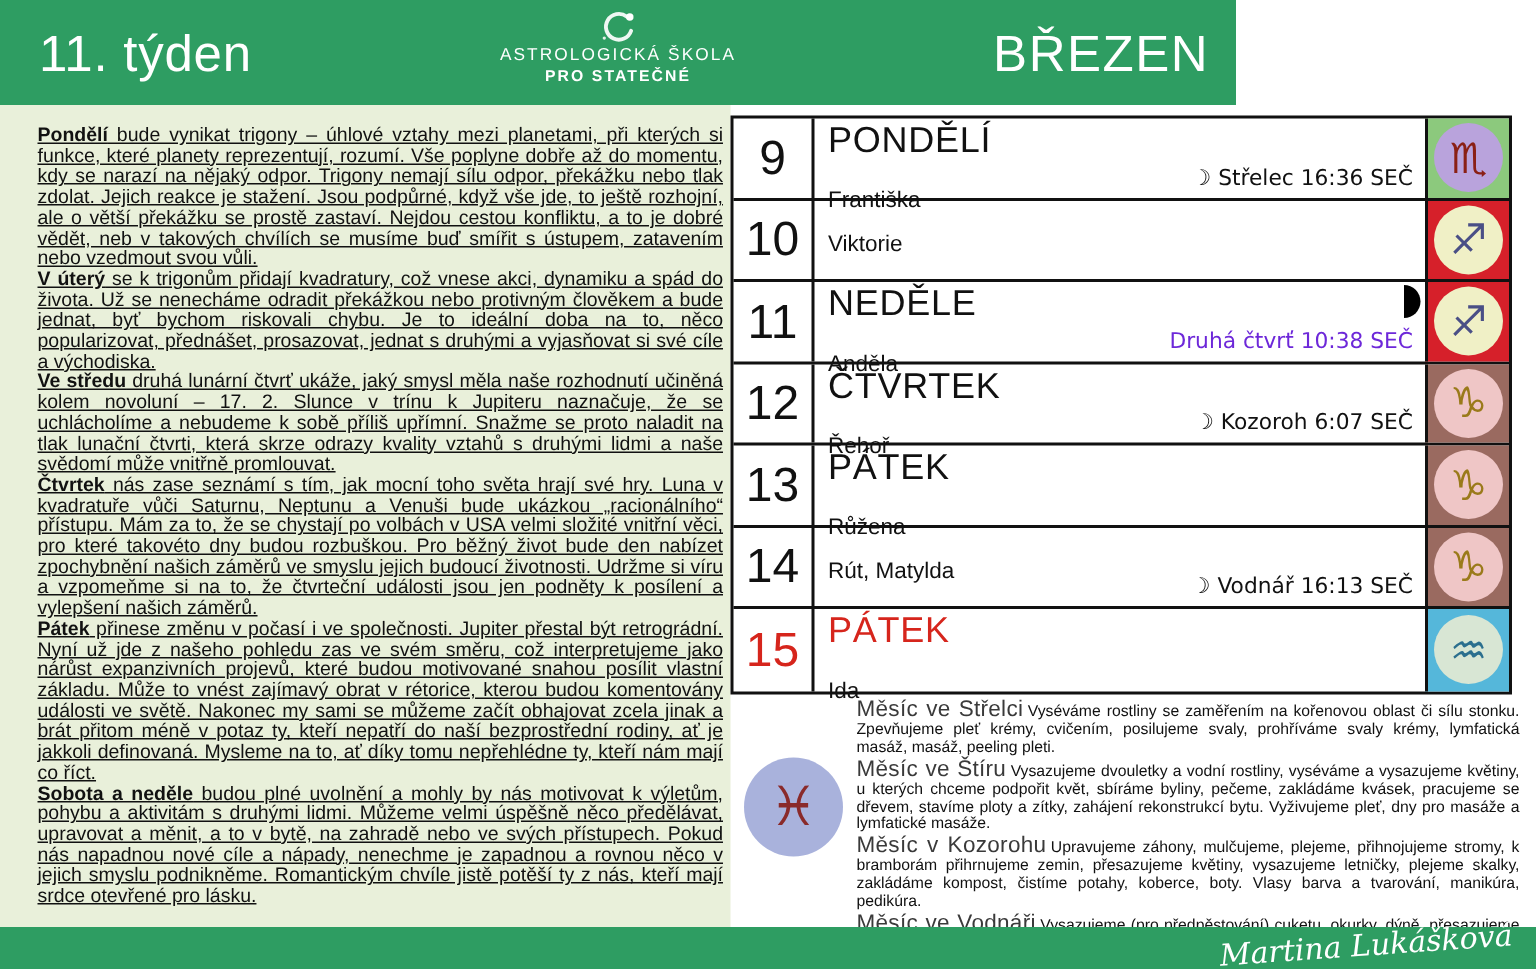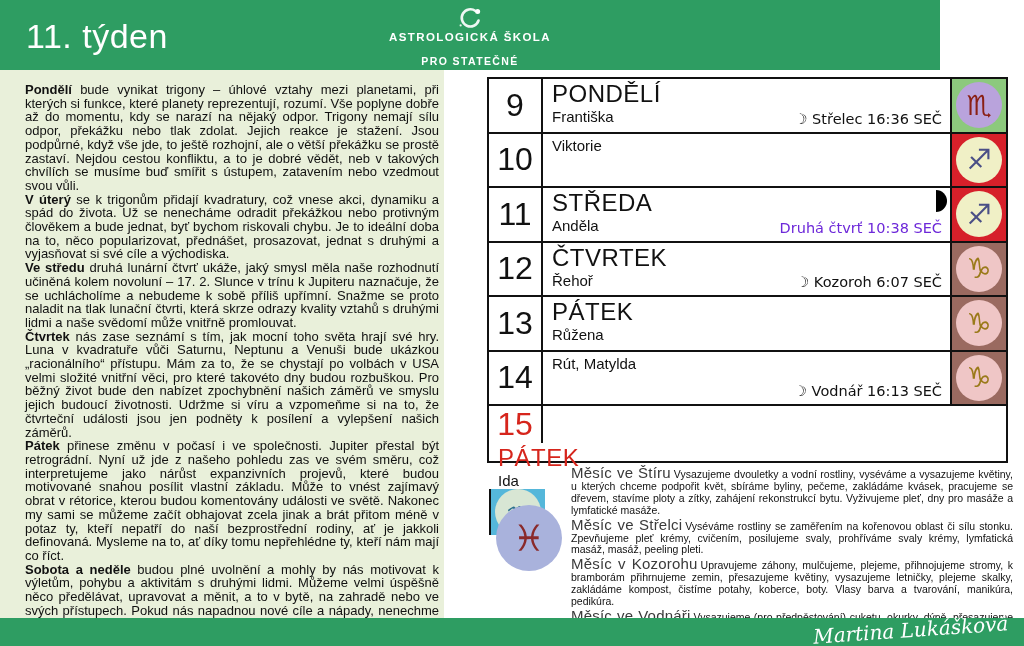--- a/index.html
+++ b/index.html
@@ -1,45 +1,45 @@
 <!DOCTYPE html>
 <html lang="cs"><head>
 <meta charset="utf-8">
 <style>
   html,body{margin:0;padding:0;}
   body{
     width:1024px;height:646px;position:relative;overflow:hidden;
     background:#ffffff;font-family:"Liberation Sans",sans-serif;color:#111;
   }
   
-  .top-bar{position:absolute;left:0;top:0;width:940px;height:70px;background:#2E9D62;}
+  .top-bar{position:absolute;left:0;top:0;width:824px;height:70px;background:#2E9D62;}
   .week-title{position:absolute;left:26px;top:50%;transform:translateY(-46%);
     color:#fff;font-size:34px;letter-spacing:.5px;}
   .logo{position:absolute;left:50%;top:6px;transform:translateX(-50%);
     text-align:center;color:#fff;}
   .logo svg{display:block;margin:0 auto 1px auto;}
-  .logo-l1{font-size:11.5px;font-weight:bold;letter-spacing:1.4px;text-align:right;}
-  .logo-l2{font-size:10.5px;font-weight:bold;letter-spacing:1.4px;margin-top:12px;}
+  .logo-l1{font-size:11.5px;font-weight:normal;letter-spacing:1.4px;text-align:right;}
+  .logo-l2{font-size:10.5px;font-weight:bold;letter-spacing:1.4px;margin-top:2px;}
   .month-title{position:absolute;right:18px;top:50%;transform:translateY(-46%);
     color:#fff;font-size:34px;letter-spacing:1px;}
   
-  .left-panel{position:absolute;left:0;top:70px;width:444px;height:548px;
-    background:#E9F0DA;box-sizing:border-box;padding:13px 5px 12px 25px;}
+  .left-panel{position:absolute;left:0;top:70px;width:487px;height:548px;
+    background:#E9F0DA;box-sizing:border-box;padding:13px 5px 12px 25px;text-decoration:underline;}
   .left-panel p{margin:0;font-size:13px;line-height:13.7px;text-align:justify;}
   .lead{font-weight:bold;}
   
   .calendar{position:absolute;left:487px;top:77px;width:521px;box-sizing:border-box;
     border:2px solid #111;background:#fff;}
   .cal-row{display:flex;height:54.5px;box-sizing:border-box;border-bottom:2px solid #111;}
-  .cal-row:last-child{border-bottom:none;flex-direction:column;}
+  .cal-row:last-child{border-bottom:none;}
   .num{width:54px;box-sizing:border-box;border-right:2px solid #111;
     display:flex;align-items:center;justify-content:center;font-size:32px;}
   .main{flex:1;position:relative;padding:2px 6px 0 9px;box-sizing:border-box;}
   .weekday{font-size:24px;letter-spacing:.5px;line-height:26px;}
-  .nameday{font-size:15px;margin-top:1px;}
+  .nameday{font-size:15px;margin-top:18px;}
   .moon{position:absolute;right:8px;bottom:5px;font-size:14.5px;
     font-family:"DejaVu Sans",sans-serif;}
   .moon.red{color:#6d28d9;}
   .red{color:#D6251C;}
   .phase{position:absolute;right:3px;top:2px;width:11px;height:22px;
     background:#000;border-radius:0 11px 11px 0;}
   .zod{width:56px;box-sizing:border-box;border-left:2px solid #111;
     display:flex;align-items:center;justify-content:center;}
   .zod-scorpio{background:#8CC97D;}
   .zod-sagittarius{background:#D6202A;}
@@ -73,20 +73,21 @@
   <div class="week-title">11. týden</div>
   <div class="logo">
     <svg width="26" height="24" viewBox="0 0 26 24">
       <path d="M18.5 5 A 8.6 8.6 0 1 0 21.5 14.5" fill="none" stroke="#ffffff" stroke-width="2.6" stroke-linecap="round" opacity="0.92"></path>
       <circle cx="20.6" cy="5.4" r="2.5" fill="#ffffff"></circle>
       <circle cx="3.6" cy="19.4" r="1.1" fill="#ffffff" opacity="0.85"></circle>
     </svg>
     <div class="logo-l1">ASTROLOGICKÁ ŠKOLA</div>
     <div class="logo-l2">PRO STATEČNÉ</div>
   </div>
+  <div class="month-title">BŘEZEN</div>
 </div>
 
 <div class="left-panel">
   <p><span class="lead">Pondělí</span><span> bude vynikat trigony – úhlové vztahy mezi planetami, při kterých si funkce, které planety reprezentují, rozumí. Vše poplyne dobře až do momentu, kdy se narazí na nějaký odpor. Trigony nemají sílu odpor, překážku nebo tlak zdolat. Jejich reakce je stažení. Jsou podpůrné, když vše jde, to ještě rozhojní, ale o větší překážku se prostě zastaví. Nejdou cestou konfliktu, a to je dobré vědět, neb v takových chvílích se musíme buď smířit s ústupem, zatavením nebo vzedmout svou vůli.</span></p>
   <p><span class="lead">V úterý</span><span> se k trigonům přidají kvadratury, což vnese akci, dynamiku a spád do života. Už se nenecháme odradit překážkou nebo protivným člověkem a bude jednat, byť bychom riskovali chybu. Je to ideální doba na to, něco popularizovat, přednášet, prosazovat, jednat s druhými a vyjasňovat si své cíle a východiska.</span></p>
   <p><span class="lead">Ve středu</span><span> druhá lunární čtvrť ukáže, jaký smysl měla naše rozhodnutí učiněná kolem novoluní – 17. 2. Slunce v trínu k Jupiteru naznačuje, že se uchlácholíme a nebudeme k sobě příliš upřímní. Snažme se proto naladit na tlak lunační čtvrti, která skrze odrazy kvality vztahů s druhými lidmi a naše svědomí může vnitřně promlouvat.</span></p>
   <p><span class="lead">Čtvrtek</span><span> nás zase seznámí s tím, jak mocní toho světa hrají své hry. Luna v kvadratuře vůči Saturnu, Neptunu a Venuši bude ukázkou „racionálního“ přístupu. Mám za to, že se chystají po volbách v USA velmi složité vnitřní věci, pro které takovéto dny budou rozbuškou. Pro běžný život bude den nabízet zpochybnění našich záměrů ve smyslu jejich budoucí životnosti. Udržme si víru a vzpomeňme si na to, že čtvrteční události jsou jen podněty k posílení a vylepšení našich záměrů.</span></p>
   <p><span class="lead">Pátek</span><span> přinese změnu v počasí i ve společnosti. Jupiter přestal být retrográdní. Nyní už jde z našeho pohledu zas ve svém směru, což interpretujeme jako nárůst expanzivních projevů, které budou motivované snahou posílit vlastní základu. Může to vnést zajímavý obrat v rétorice, kterou budou komentovány události ve světě. Nakonec my sami se můžeme začít obhajovat zcela jinak a brát přitom méně v potaz ty, kteří nepatří do naší bezprostřední rodiny, ať je jakkoli definovaná. Mysleme na to, ať díky tomu nepřehlédne ty, kteří nám mají co říct.</span></p>
   <p><span class="lead">Sobota a neděle</span><span> budou plné uvolnění a mohly by nás motivovat k výletům, pohybu a aktivitám s druhými lidmi. Můžeme velmi úspěšně něco předělávat, upravovat a měnit, a to v bytě, na zahradě nebo ve svých přístupech. Pokud nás napadnou nové cíle a nápady, nenechme je zapadnou a rovnou něco v jejich smyslu podnikněme. Romantickým chvíle jistě potěší ty z nás, kteří mají srdce otevřené pro lásku.</span></p>
 </div>
@@ -115,21 +116,21 @@
     <div class="zod zod-sagittarius">
       <div class="zc zc-sagittarius">
           <span>♐</span>
         </div>
     </div>
   </div>
 
   <div class="cal-row">
     <div class="num">11</div>
     <div class="main">
-      <div class="weekday">STŘEDA</div>
+      <div class="weekday">NEDĚLE</div>
       <div class="nameday">Anděla</div>
       <div class="phase"></div>
       <div class="moon red">Druhá čtvrť 10:38 SEČ</div>
     </div>
     <div class="zod zod-sagittarius">
       <div class="zc zc-sagittarius">
           <span>♐</span>
         </div>
     </div>
   </div>
@@ -187,21 +188,21 @@
     </div>
   </div>
 
 </div>
 
 <div class="notes-section">
   <div class="pisces">
       <span>♓</span>
     </div>
   <div class="notes">
+    <p class="note"><span class="note-head">Měsíc ve Střelci</span><span class="note-body">Vyséváme rostliny se zaměřením na kořenovou oblast či sílu stonku. Zpevňujeme pleť krémy, cvičením, posilujeme svaly, prohříváme svaly krémy, lymfatická masáž, masáž, peeling pleti.</span></p>
     <p class="note"><span class="note-head">Měsíc ve Štíru</span><span class="note-body">Vysazujeme dvouletky a vodní rostliny, vyséváme a vysazujeme květiny, u kterých chceme podpořit květ, sbíráme byliny, pečeme, zakládáme kvásek, pracujeme se dřevem, stavíme ploty a zítky, zahájení rekonstrukcí bytu. Vyživujeme pleť, dny pro masáže a lymfatické masáže.</span></p>
-    <p class="note"><span class="note-head">Měsíc ve Střelci</span><span class="note-body">Vyséváme rostliny se zaměřením na kořenovou oblast či sílu stonku. Zpevňujeme pleť krémy, cvičením, posilujeme svaly, prohříváme svaly krémy, lymfatická masáž, masáž, peeling pleti.</span></p>
     <p class="note"><span class="note-head">Měsíc v Kozorohu</span><span class="note-body">Upravujeme záhony, mulčujeme, plejeme, přihnojujeme stromy, k bramborám přihrnujeme zemin, přesazujeme květiny, vysazujeme letničky, plejeme skalky, zakládáme kompost, čistíme potahy, koberce, boty. Vlasy barva a tvarování, manikúra, pedikúra.</span></p>
     <p class="note"><span class="note-head">Měsíc ve Vodnáři</span><span class="note-body">Vysazujeme (pro předpěstování) cuketu, okurky, dýně, přesazujeme a vyvazujeme hrách, vysazujeme popínavé rostliny, kukuřici, fazole, přihnojujeme rostliny. Sbíráme bylinky – květ. Čistíme porcelán, myjeme skleněné plochy a zrcadla, opravujeme střechy, stavíme ploty a pergoly.</span></p>
   </div>
 </div>
 
 <div class="bottom-bar"></div>
 <div class="signature">Martina Lukášková</div>
 
 </body></html>

